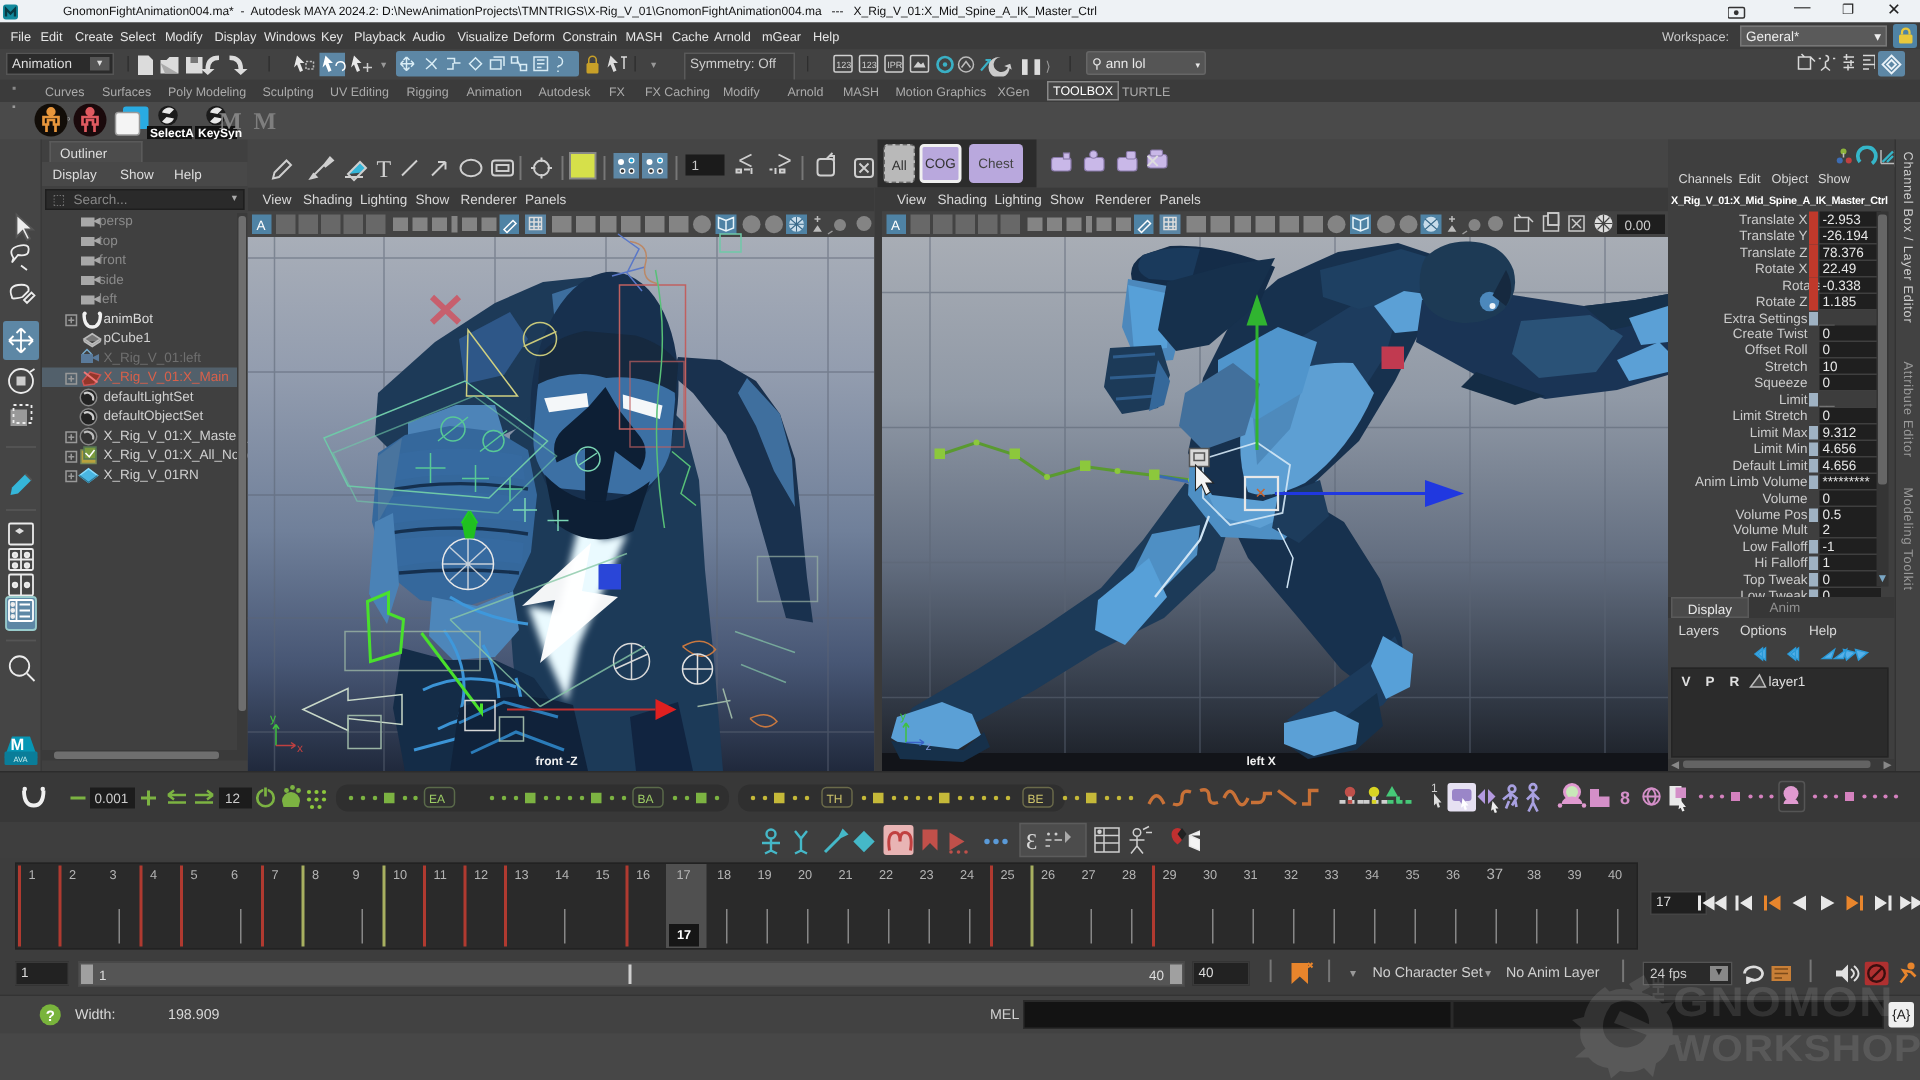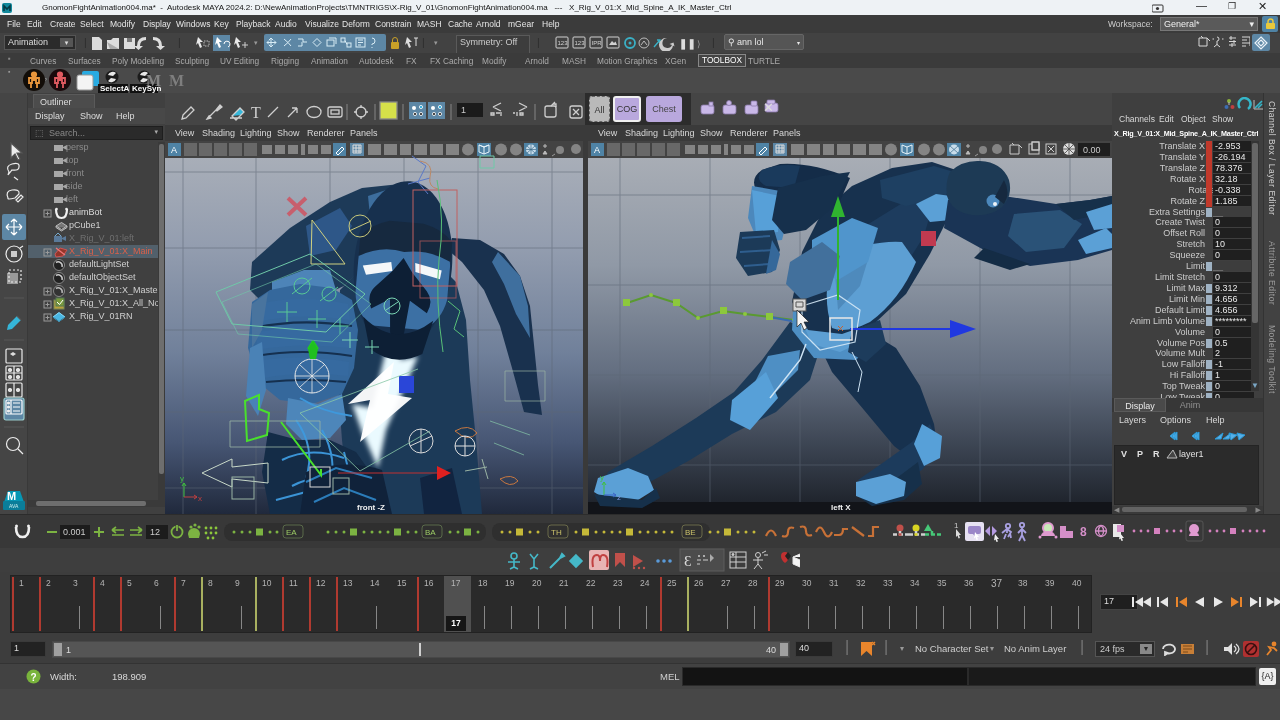--- a/index.html
+++ b/index.html
@@ -840,21 +840,21 @@
         <span class="abs" style="left:94px;top:0px;width:6px;height:11px;background:#c0392b"></span>
         <span class="abs" style="left:101px;top:0px;width:41px;height:10px;background:#1f1f1f;color:#e8e8e8;padding-left:2px">-2.953</span>
       <span class="abs" style="right:53px;top:11px;white-space:nowrap">Translate Y</span>
         <span class="abs" style="left:94px;top:11px;width:6px;height:11px;background:#c0392b"></span>
         <span class="abs" style="left:101px;top:11px;width:41px;height:10px;background:#1f1f1f;color:#e8e8e8;padding-left:2px">-26.194</span>
       <span class="abs" style="right:53px;top:22px;white-space:nowrap">Translate Z</span>
         <span class="abs" style="left:94px;top:22px;width:6px;height:11px;background:#c0392b"></span>
         <span class="abs" style="left:101px;top:22px;width:41px;height:10px;background:#1f1f1f;color:#e8e8e8;padding-left:2px">78.376</span>
       <span class="abs" style="right:53px;top:33px;white-space:nowrap">Rotate X</span>
         <span class="abs" style="left:94px;top:33px;width:6px;height:11px;background:#c0392b"></span>
-        <span class="abs" style="left:101px;top:33px;width:41px;height:10px;background:#1f1f1f;color:#e8e8e8;padding-left:2px">32.18</span>
+        <span class="abs" style="left:101px;top:33px;width:41px;height:10px;background:#1f1f1f;color:#e8e8e8;padding-left:2px">22.49</span>
       <span class="abs" style="right:35px;top:44px;white-space:nowrap">Rotate Y</span>
         <span class="abs" style="left:94px;top:44px;width:6px;height:11px;background:#c0392b"></span>
         <span class="abs" style="left:101px;top:44px;width:41px;height:10px;background:#1f1f1f;color:#e8e8e8;padding-left:2px">-0.338</span>
       <span class="abs" style="right:53px;top:55px;white-space:nowrap">Rotate Z</span>
         <span class="abs" style="left:94px;top:55px;width:6px;height:11px;background:#c0392b"></span>
         <span class="abs" style="left:101px;top:55px;width:41px;height:10px;background:#1f1f1f;color:#e8e8e8;padding-left:2px">1.185</span>
       <span class="abs" style="right:53px;top:66px;white-space:nowrap">Extra Settings</span>
         <span class="abs" style="left:94px;top:67px;width:6px;height:9px;background:#9fb2c3"></span>
         <span class="abs" style="left:101px;top:66px;width:41px;height:10px;background:#3d3d3d;color:#888">__</span>
       <span class="abs" style="right:53px;top:76px;white-space:nowrap">Create Twist</span>
@@ -1324,13 +1324,27 @@
         <text x="4.5" y="11.5" font-size="10" fill="#fff" font-weight="bold">?</text>
       </svg>
     <span class="abs" style="left:50px;top:7px;color:#d8d8d8;font-size:9.5px">Width:</span>
     <span class="abs" style="left:112px;top:7px;color:#d8d8d8;font-size:9.5px">198.909</span>
     <span class="abs" style="left:660px;top:7px;color:#d0d0d0;font-size:9.5px">MEL</span>
     <div class="abs" style="left:682px;top:3px;width:286px;height:19px;background:#131313;border:1px solid #2a2a2a"></div>
     <div class="abs" style="left:968px;top:3px;width:288px;height:19px;background:#1a1a1a;border:1px solid #2a2a2a"></div>
     <div class="abs" style="left:1259px;top:4px;width:17px;height:17px;background:#efefef;border-radius:2px;color:#222;font-size:9px;text-align:center;line-height:17px">{A}</div>
   </div>
   <div class="abs" id="bottompad"></div>
+  <div class="abs" id="gnomon" style="left:1040px;top:648px;width:240px;height:72px;pointer-events:none">
+    <svg width="240" height="72" style="opacity:0.13">
+      <g fill="#cfcfcf">
+        <path d="M30 10 q-12 8 -14 20 l-8 2 6 5 q-2 8 3 14 l-7 6 9 0 q5 6 13 7 l2 7 6-5 q9 2 16-2 l6 6 2-9 q7-4 9-12 l8-2 -6-5 q1-9 -4-15 l5-7 -8 1 q-6-6 -13-7 l-2-7 -5 5 q-8-2 -15 1 z M34 22 q10-6 19 0 q8 6 6 16 q-2 10 -12 12 q-10 2 -16 -6 q-6-9 3-22 z"></path>
+        <path d="M46 8 l10-6 4 8 -9 5 z"></path>
+        <path d="M40 26 l22 10 -4 6 -22-8 z"></path>
+      </g>
+      <g fill="#d4d4d4" font-family="Liberation Sans" font-weight="bold">
+        <text x="64" y="15" font-size="11" transform="rotate(-90 70 16)" letter-spacing="-1">THE</text>
+        <text x="74" y="32" font-size="30" letter-spacing="1" transform="scale(1.02,0.92)">GNOMON</text>
+        <text x="72" y="62" font-size="26" letter-spacing="0.5" transform="scale(1.04,0.96)">WORKSHOP</text>
+      </g>
+    </svg>
+  </div>
 </div>
 
 </body></html>

